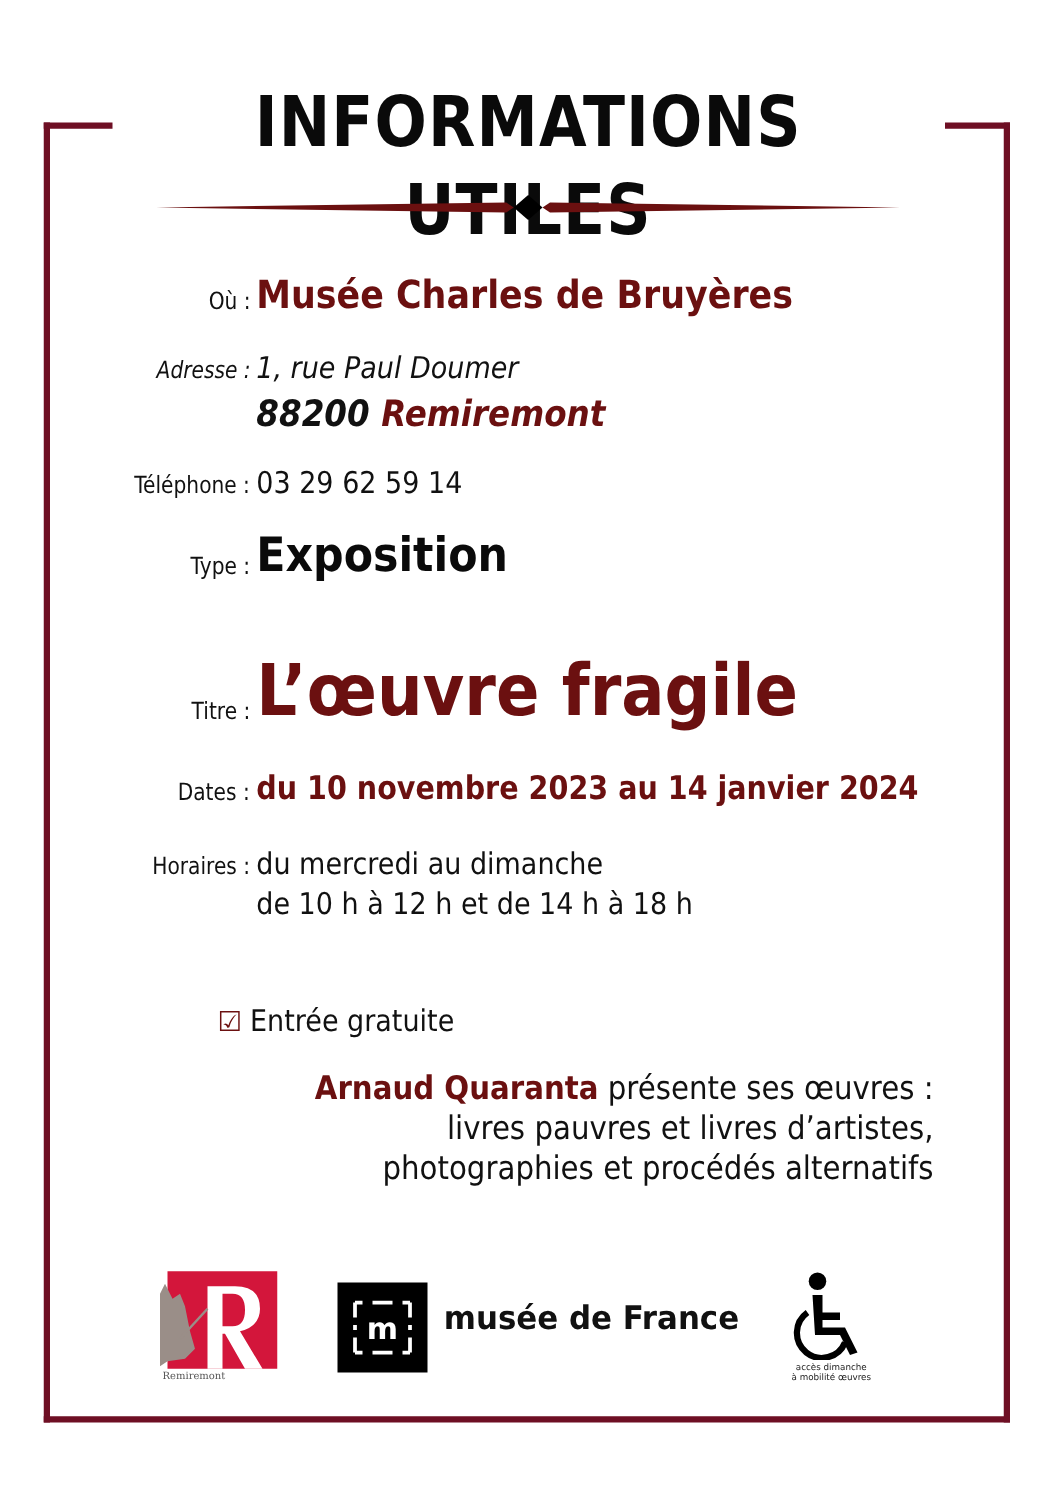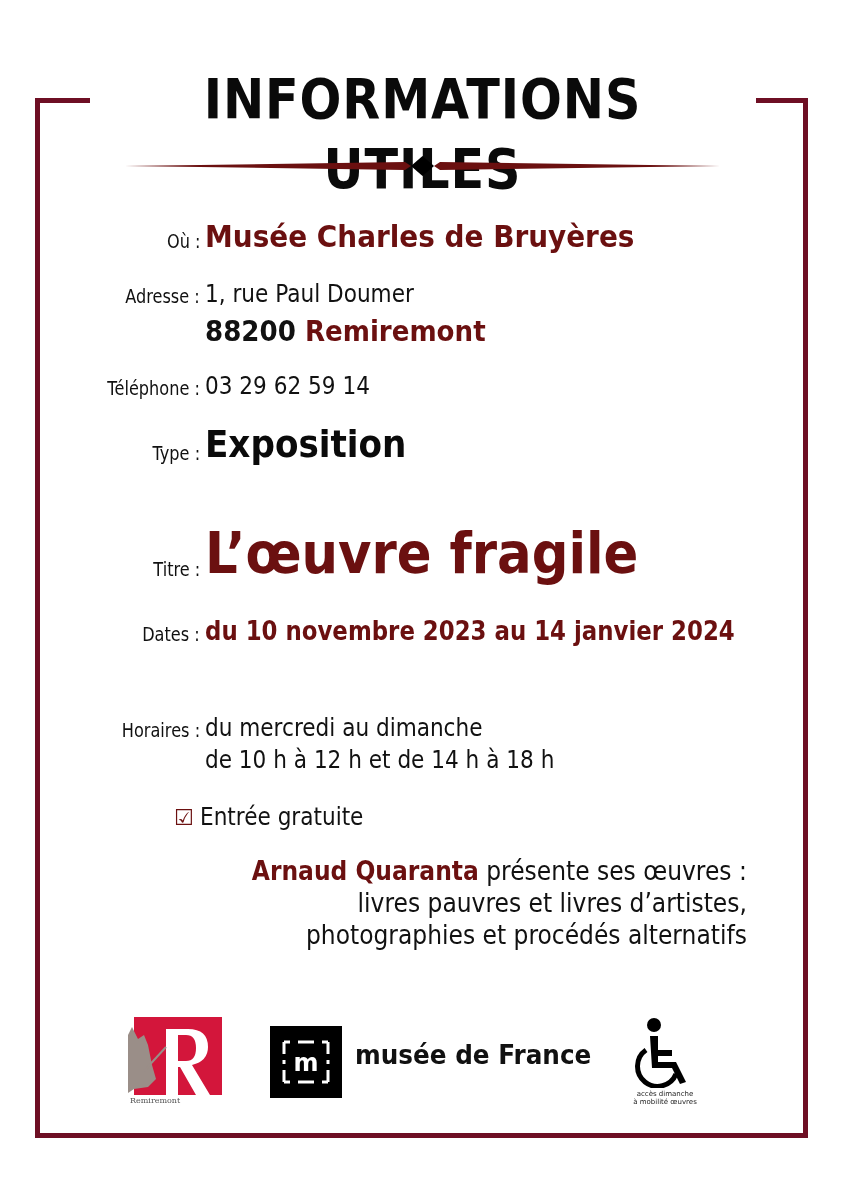--- a/index.html
+++ b/index.html
@@ -45,21 +45,21 @@
   <polygon points="0,10 280,6 286,10 280,14" fill="#6b1010"></polygon>
   <polygon points="595,10 315,6 309,10 315,14" fill="#6b1010"></polygon>
   <polygon points="297.5,0 309,10 297.5,20 286,10" fill="#000"></polygon>
 </svg>
 
 <div class="row" style="top:218px;height:40px;">
   <span class="label" style="top:12px;">Où :</span>
   <span class="value v-museum" style="top:0px;">Musée Charles de Bruyères</span>
 </div>
 
-<div class="row" style="top:280px;height:70px;">
+<div class="row" style="top:280px;height:70px;font-style:italic;">
   <span class="label" style="top:5px;">Adresse :</span>
   <span class="value v-plain" style="top:0px;">1, rue Paul Doumer</span>
   <span class="value v-city" style="top:34px;"><span style="color:#111">88200</span> <span class="red">Remiremont</span></span>
 </div>
 
 <div class="row" style="top:372px;height:32px;text-decoration:underline;">
   <span class="label" style="top:5px;">Téléphone :</span>
   <span class="value v-plain" style="top:0px;">03 29 62 59 14</span>
 </div>
 
@@ -71,21 +71,21 @@
 <div class="row" style="top:520px;height:112px;">
   <span class="label" style="top:38px;">Titre :</span>
   <span class="value v-title" style="top:0px;">L’œuvre fragile</span>
 </div>
 
 <div class="row" style="top:616px;height:36px;">
   <span class="label" style="top:7px;">Dates :</span>
   <span class="value v-dates" style="top:0px;">du 10 novembre 2023 au 14 janvier 2024</span>
 </div>
 
-<div class="row" style="top:714px;height:66px;">
+<div class="row" style="top:677px;height:66px;">
   <span class="label" style="top:5px;">Horaires :</span>
   <span class="value v-plain" style="top:0px;">du mercredi au dimanche</span>
   <span class="value v-plain" style="top:32px;">de 10 h à 12 h et de 14 h à 18 h</span>
 </div>
 
 <div class="free">
   <span class="chk">☑</span><span class="txt">Entrée gratuite</span>
 </div>
 
 <div class="artist">

